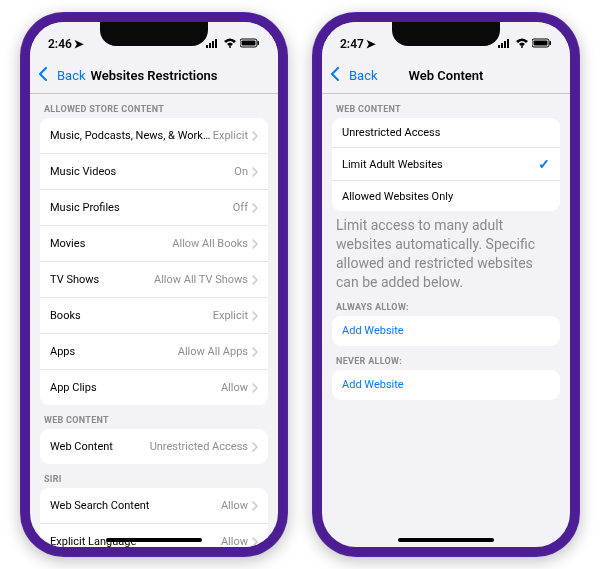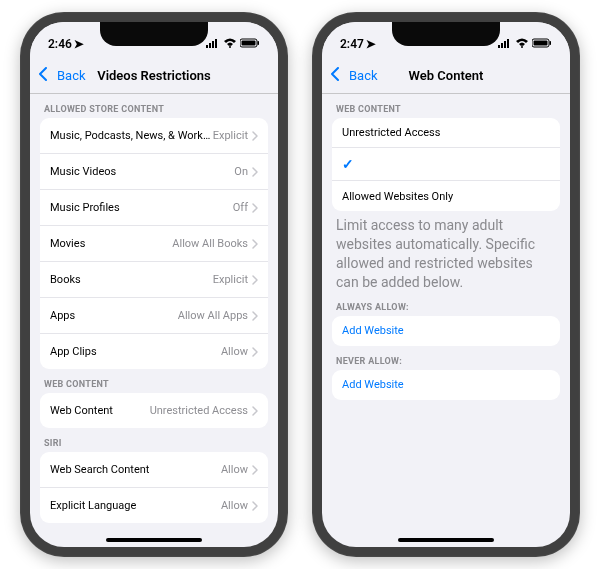--- a/index.html
+++ b/index.html
@@ -9,21 +9,21 @@
     width: 600px;
     height: 569px;
     display: flex;
     justify-content: space-around;
     align-items: flex-start;
     padding: 12px 8px;
   }
   .phone-frame {
     width: 268px;
     height: 545px;
-    background: #404040;
+    background: #4c1d95;
     border-radius: 44px;
     padding: 10px;
     box-shadow: 0 4px 16px rgba(0,0,0,0.25), inset 0 0 2px rgba(255,255,255,0.15);
     position: relative;
   }
   .screen {
     width: 100%;
     height: 100%;
     background: #f2f2f7;
     border-radius: 34px;
@@ -184,21 +184,21 @@
 
     <div class="nav-bar">
       <div class="back-btn">
         <span>
           <svg width="9" height="14" viewBox="0 0 9 14">
               <path d="M8 1 L2 7 L8 13" fill="none" stroke="#007aff" stroke-width="2" stroke-linecap="round" stroke-linejoin="round"></path>
             </svg>
         </span>
         <span>Back</span>
       </div>
-      <div class="nav-title">Videos Restrictions</div>
+      <div class="nav-title">Websites Restrictions</div>
     </div>
 
     <div class="content">
 
       <div class="section-header">ALLOWED STORE CONTENT</div>
       <div class="cell-group">
         <div class="cell">
           <span class="cell-label">Music, Podcasts, News, &amp; Workouts</span>
           <span class="cell-value">Explicit</span>
           <span class="chevron-icon"><svg viewBox="0 0 6 10">
@@ -215,20 +215,27 @@
         <div class="cell">
           <span class="cell-label">Music Profiles</span>
           <span class="cell-value">Off</span>
           <span class="chevron-icon"><svg viewBox="0 0 6 10">
                 <path d="M1 1 L5 5 L1 9" fill="none" stroke="#c7c7cc" stroke-width="1.5" stroke-linecap="round" stroke-linejoin="round"></path>
               </svg></span>
         </div>
         <div class="cell">
           <span class="cell-label">Movies</span>
           <span class="cell-value">Allow All Books</span>
+          <span class="chevron-icon"><svg viewBox="0 0 6 10">
+                <path d="M1 1 L5 5 L1 9" fill="none" stroke="#c7c7cc" stroke-width="1.5" stroke-linecap="round" stroke-linejoin="round"></path>
+              </svg></span>
+        </div>
+        <div class="cell">
+          <span class="cell-label">TV Shows</span>
+          <span class="cell-value">Allow All TV Shows</span>
           <span class="chevron-icon"><svg viewBox="0 0 6 10">
                 <path d="M1 1 L5 5 L1 9" fill="none" stroke="#c7c7cc" stroke-width="1.5" stroke-linecap="round" stroke-linejoin="round"></path>
               </svg></span>
         </div>
         <div class="cell">
           <span class="cell-label">Books</span>
           <span class="cell-value">Explicit</span>
           <span class="chevron-icon"><svg viewBox="0 0 6 10">
                 <path d="M1 1 L5 5 L1 9" fill="none" stroke="#c7c7cc" stroke-width="1.5" stroke-linecap="round" stroke-linejoin="round"></path>
               </svg></span>
@@ -331,20 +338,21 @@
     </div>
 
     <div class="content">
 
       <div class="section-header">WEB CONTENT</div>
       <div class="cell-group">
         <div class="cell">
           <span class="cell-label">Unrestricted Access</span>
         </div>
         <div class="cell">
+          <span class="cell-label">Limit Adult Websites</span>
           <span class="check-icon">✓</span>
         </div>
         <div class="cell">
           <span class="cell-label">Allowed Websites Only</span>
         </div>
       </div>
       <div class="section-footer">Limit access to many adult websites automatically. Specific allowed and restricted websites can be added below.</div>
 
       <div class="section-header">ALWAYS ALLOW:</div>
       <div class="cell-group">

